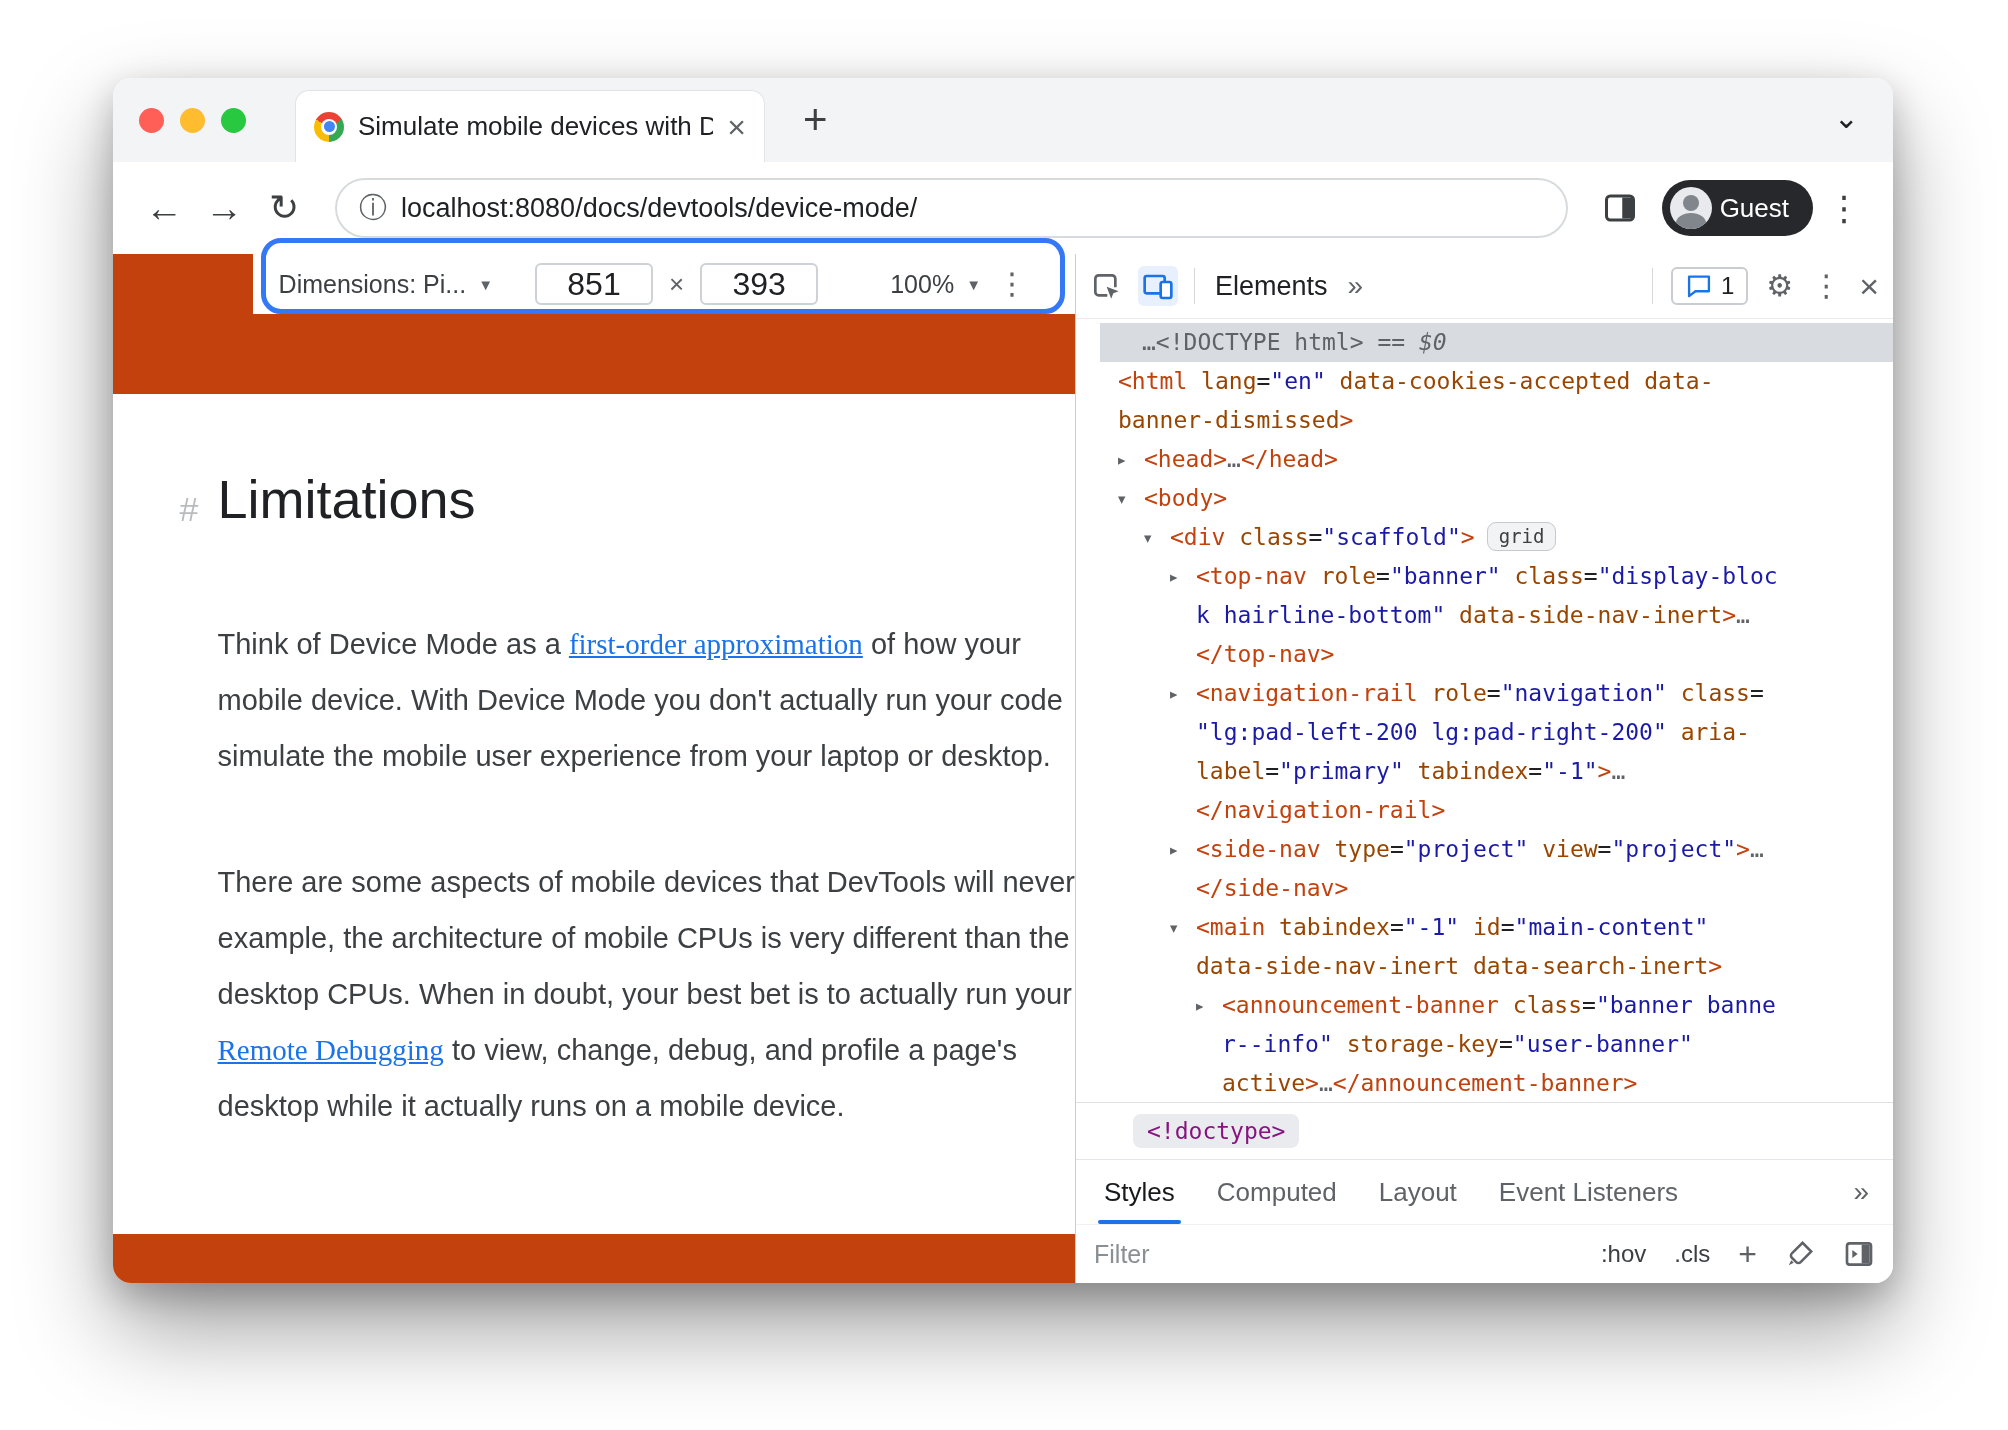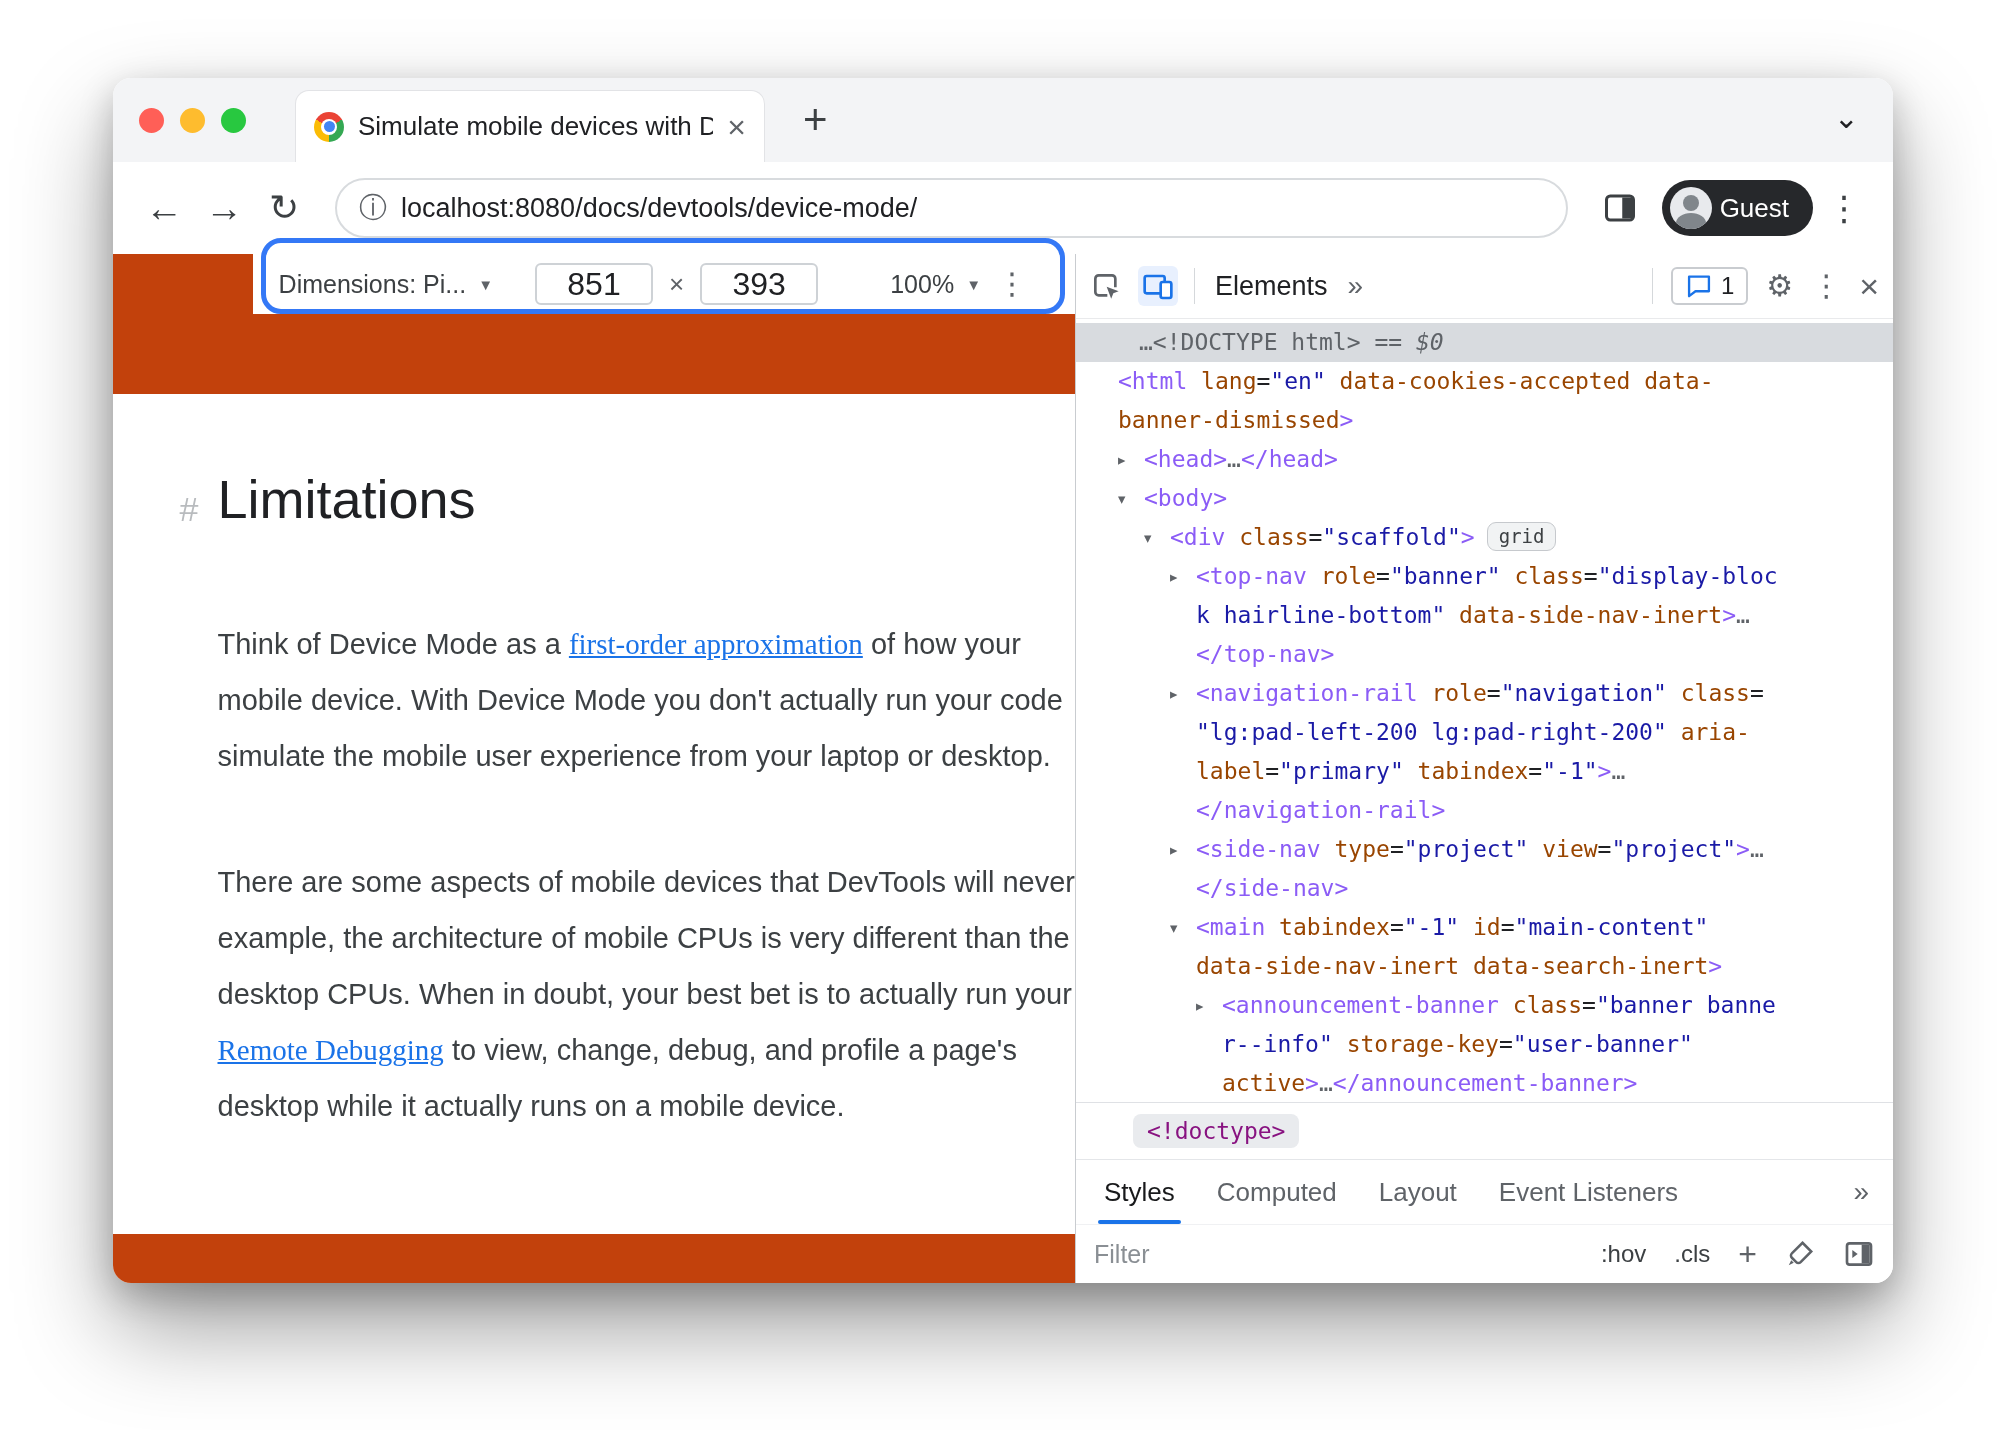--- a/index.html
+++ b/index.html
@@ -85,21 +85,21 @@
   .dt-right{margin-left:auto;display:flex;align-items:center;gap:18px;}
   .issues-btn{display:flex;align-items:center;gap:8px;border:2px solid #c9ccd0;border-radius:6px;padding:3px 12px;}
   .issues-count{font-size:24px;color:#202124;}
   .glyph-btn{font-size:30px;color:#5f6368;line-height:1;}
   .dt-close{font-size:34px;}
 
   .dt-tree{flex:1;overflow:hidden;font-family:"DejaVu Sans Mono",monospace;font-size:23px;padding-top:4px;}
   .tree-row{line-height:39px;height:39px;white-space:nowrap;position:relative;}
   .tree-row.sel{background:#d8dbdf;}
   .tw-arrow{position:absolute;color:#5f6368;font-size:19px;top:0;}
-  .sg-t{color:#8b5cf6;}
+  .sg-t{color:#c2410c;}
   .sg-a{color:#994500;}
   .sg-v{color:#1a1aa6;}
   .sg-p{color:#202124;}
   .sg-g{color:#5f6368;}
   .sg-gi{color:#5f6368;font-style:italic;}
   .grid-badge{display:inline-block;margin-left:12px;border:1px solid #c6c9cd;background:#f1f3f4;
       color:#3c4043;font-size:19px;line-height:27px;padding:0 11px;border-radius:9px;vertical-align:2px;}
 
   .breadcrumbs{height:56px;flex:none;border-top:1px solid #dfe1e5;display:flex;align-items:center;padding:0 12px;}
   .crumb{background:#e9ebee;border-radius:8px;padding:4px 14px;font-family:"DejaVu Sans Mono",monospace;
@@ -227,21 +227,21 @@
             </svg>
             <span class="issues-count">1</span>
           </div>
           <div class="glyph-btn">⚙</div>
           <div class="glyph-btn">⋮</div>
           <div class="glyph-btn dt-close">×</div>
         </div>
       </div>
 
       <div class="dt-tree" id="dom-tree">
-          <div class="tree-row sel" style="padding-left: 63px;"><span class="sg-g">…</span><span class="sg-g">&lt;!DOCTYPE html&gt;</span><span class="sg-g"> == </span><span class="sg-gi">$0</span></div>
+          <div class="tree-row sel" style="padding-left: 42px; margin-left: 24px;"><span class="sg-g">…</span><span class="sg-g">&lt;!DOCTYPE html&gt;</span><span class="sg-g"> == </span><span class="sg-gi">$0</span></div>
           <div class="tree-row" style="padding-left: 42px;"><span class="sg-t">&lt;html</span><span class="sg-a"> lang</span><span class="sg-p">=</span><span class="sg-v">"en"</span><span class="sg-a"> data-cookies-accepted</span><span class="sg-a"> data-</span></div>
           <div class="tree-row" style="padding-left: 42px;"><span class="sg-a">banner-dismissed</span><span class="sg-t">&gt;</span></div>
           <div class="tree-row" style="padding-left: 68px;"><span class="tw-arrow" style="left: 40px;">▸</span><span class="sg-t">&lt;head&gt;</span><span class="sg-g">…</span><span class="sg-t">&lt;/head&gt;</span></div>
           <div class="tree-row" style="padding-left: 68px;"><span class="tw-arrow" style="left: 40px;">▾</span><span class="sg-t">&lt;body&gt;</span></div>
           <div class="tree-row" style="padding-left: 94px;"><span class="tw-arrow" style="left: 66px;">▾</span><span class="sg-t">&lt;div</span><span class="sg-a"> class</span><span class="sg-p">=</span><span class="sg-v">"scaffold"</span><span class="sg-t">&gt;</span><span class="grid-badge">grid</span></div>
           <div class="tree-row" style="padding-left: 120px;"><span class="tw-arrow" style="left: 92px;">▸</span><span class="sg-t">&lt;top-nav</span><span class="sg-a"> role</span><span class="sg-p">=</span><span class="sg-v">"banner"</span><span class="sg-a"> class</span><span class="sg-p">=</span><span class="sg-v">"display-bloc</span></div>
           <div class="tree-row" style="padding-left: 120px;"><span class="sg-v">k hairline-bottom"</span><span class="sg-a"> data-side-nav-inert</span><span class="sg-t">&gt;</span><span class="sg-g">…</span></div>
           <div class="tree-row" style="padding-left: 120px;"><span class="sg-t">&lt;/top-nav&gt;</span></div>
           <div class="tree-row" style="padding-left: 120px;"><span class="tw-arrow" style="left: 92px;">▸</span><span class="sg-t">&lt;navigation-rail</span><span class="sg-a"> role</span><span class="sg-p">=</span><span class="sg-v">"navigation"</span><span class="sg-a"> class</span><span class="sg-p">=</span></div>
           <div class="tree-row" style="padding-left: 120px;"><span class="sg-v">"lg:pad-left-200 lg:pad-right-200"</span><span class="sg-a"> aria-</span></div>

